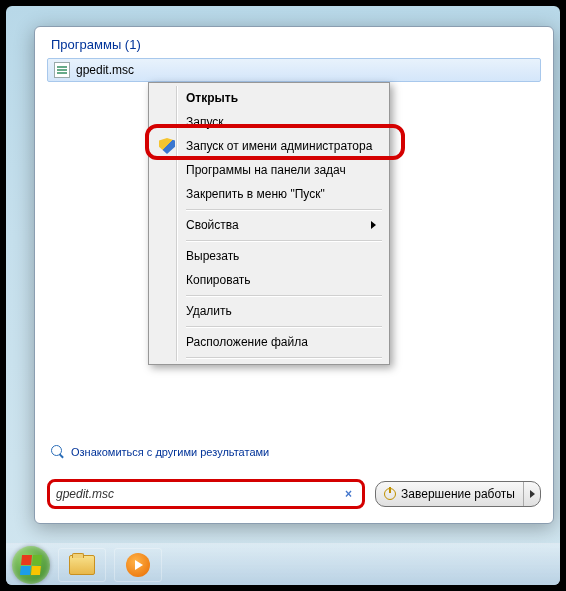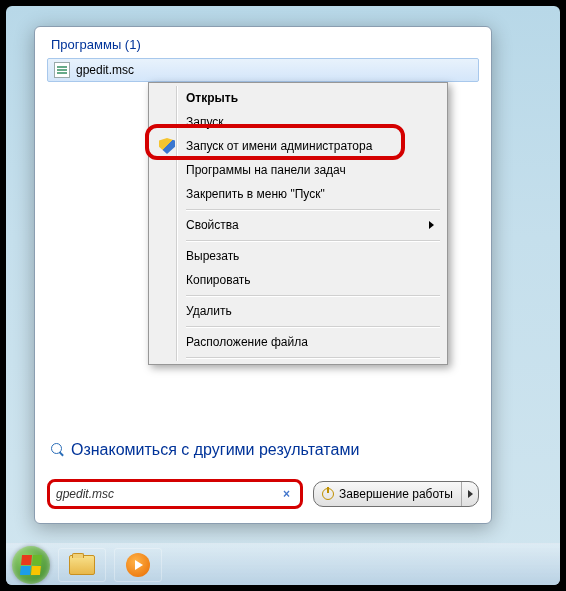--- a/index.html
+++ b/index.html
@@ -13,21 +13,21 @@
   }
   .desktop {
     position: absolute; inset: 6px;
     background: linear-gradient(180deg, #b8d8e8 0%, #c5dfec 40%, #d0e5ef 100%);
     border-radius: 6px;
     overflow: hidden;
   }
   .start-panel {
     position: absolute;
     left: 28px; top: 20px;
-    width: 458px; height: 498px;
+    width: 520px; height: 498px;
     background: #fff;
     border: 1px solid #8a9db0;
     border-radius: 6px;
     box-shadow: 0 4px 20px rgba(0,0,0,0.3);
   }
   .section-header {
     padding: 10px 16px 4px 16px;
     color: #003399;
     font-size: 13px;
   }
@@ -45,21 +45,21 @@
     width: 16px; height: 16px; flex: none;
     background: #fff; border: 1px solid #9aa;
     position: relative;
   }
   .file-icon::before {
     content: ""; position: absolute; left: 2px; right: 2px; top: 3px; height: 2px;
     background: #6a8; box-shadow: 0 3px 0 #6a8, 0 6px 0 #6a8;
   }
   .more-results {
     position: absolute; left: 16px; bottom: 64px;
-    color: #003399; font-size: 16px;
+    color: #003399; font-size: 11px;
     display: flex; align-items: center; gap: 6px;
     cursor: pointer;
   }
   .magnify {
     width: 14px; height: 14px; position: relative;
   }
   .magnify::before {
     content: ""; position: absolute; width: 9px; height: 9px;
     border: 1.5px solid #2a6db8; border-radius: 50%;
     left: 0; top: 0;
@@ -110,21 +110,21 @@
   }
   .power-icon::after {
     content: ""; position: absolute; left: 4px; top: -2px;
     width: 1.5px; height: 6px; background: #c09000;
   }
 
   
   .ctx {
     position: absolute;
     left: 142px; top: 76px;
-    width: 300px;
+    width: 242px;
     background: #f0f0f0;
     border: 1px solid #979797;
     box-shadow: 3px 3px 8px rgba(0,0,0,0.35);
     padding: 3px;
   }
   .ctx-gutter {
     position: absolute; left: 27px; top: 3px; bottom: 3px;
     width: 1px; background: #d0d0d0;
     box-shadow: 1px 0 0 #fff;
   }

